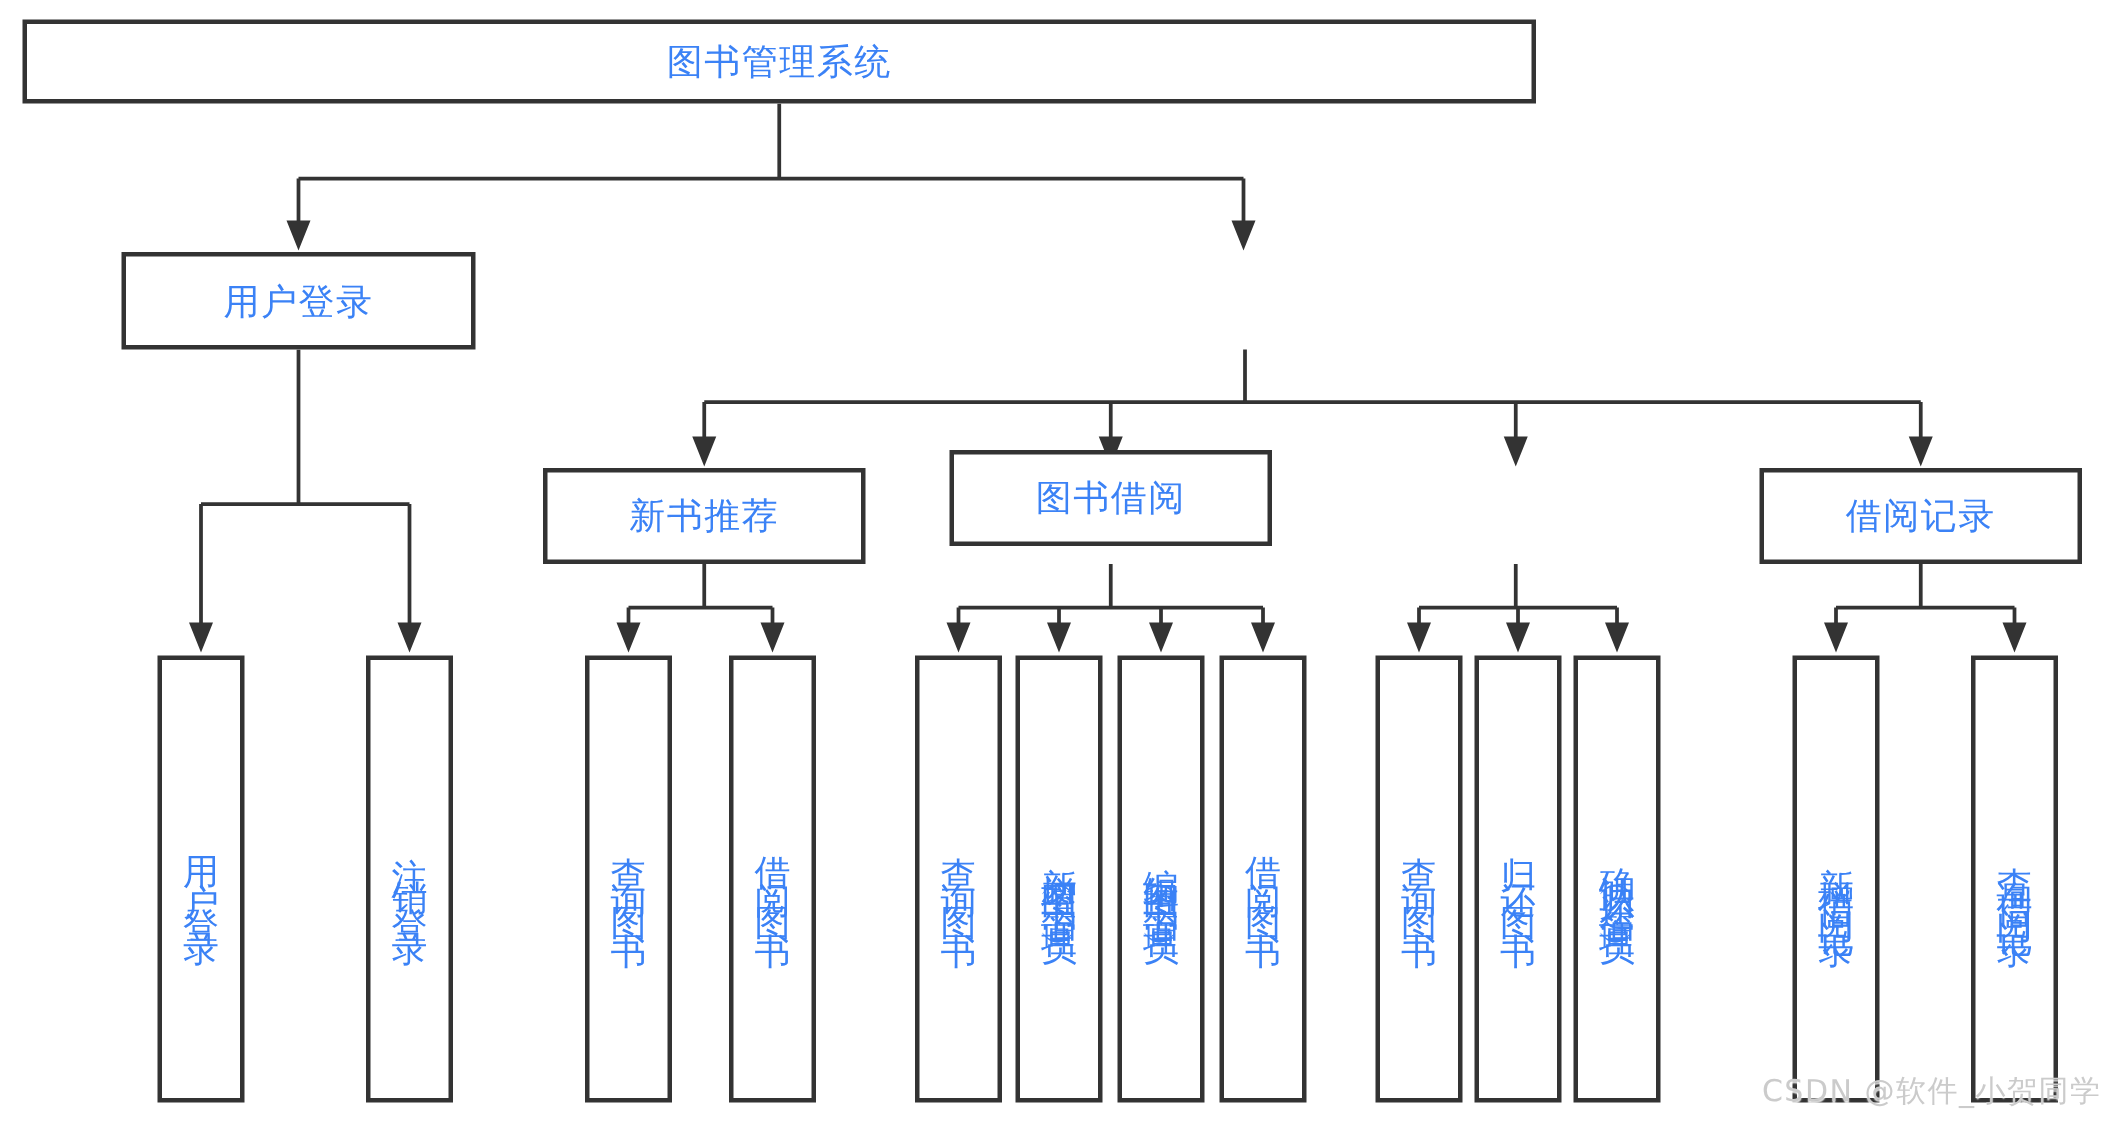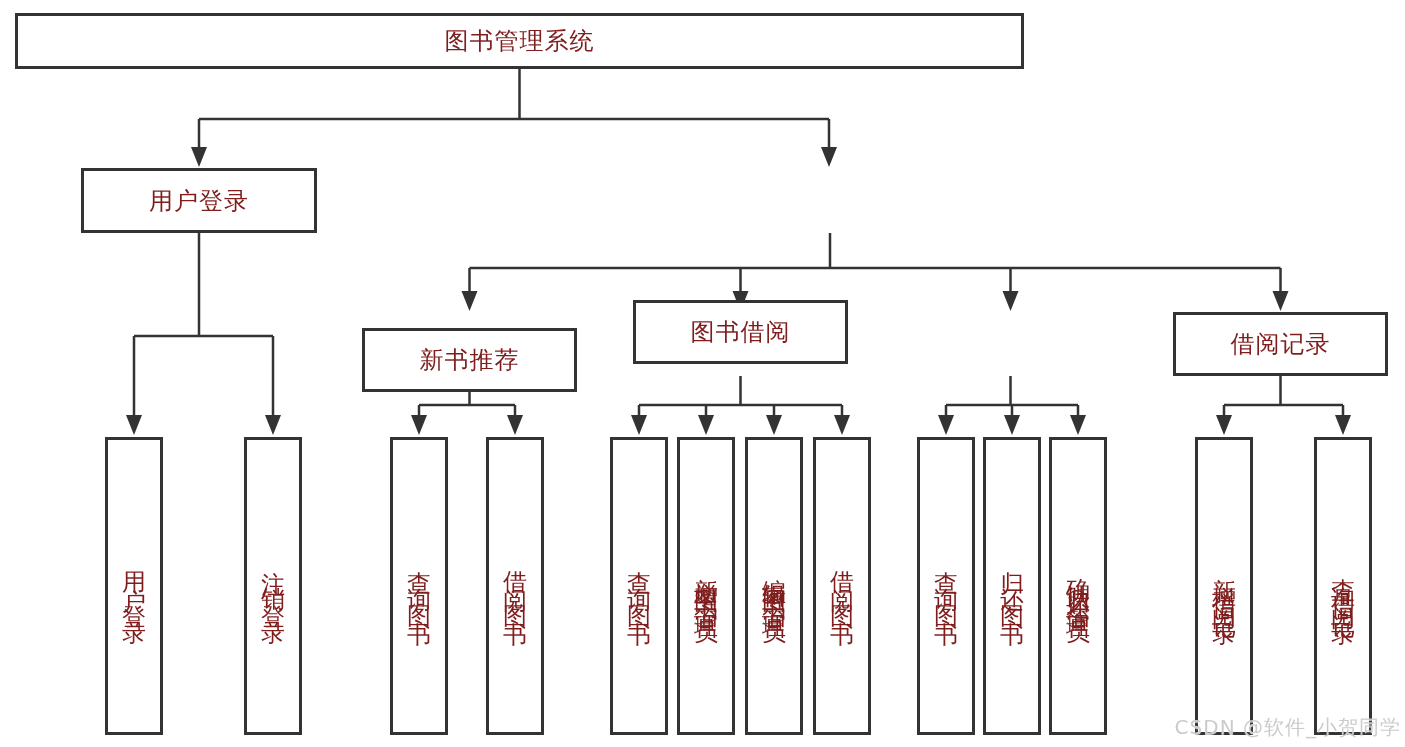--- a/index.html
+++ b/index.html
@@ -10,21 +10,21 @@
     font-family:"DejaVu Sans","Liberation Sans",sans-serif;
     overflow:hidden;
   }
   svg.wires{position:absolute;left:0;top:0;}
   .box{
     position:absolute;
     box-sizing:border-box;
     background:#ffffff;
     border:3px solid #333333;
     display:flex;align-items:center;justify-content:center;
-    color:#7f1d1d;
+    color:#3b82f6;
   }
   .box.h .lbl{
     font-size:24px;
     letter-spacing:1px;
     white-space:nowrap;
     line-height:1;
   }
   .box.v .lbl{
     writing-mode:vertical-rl;
     text-orientation:mixed;
@@ -111,21 +111,21 @@
   </svg>
 
   <div class="box h" style="left:15px;top:13px;width:1009px;height:56px">
     <span class="lbl">图书管理系统</span>
   </div>
 
   <div class="box h" style="left:81px;top:168px;width:236px;height:65px">
     <span class="lbl">用户登录</span>
   </div>
 
-  <div class="box h" style="left:362px;top:328px;width:215px;height:64px">
+  <div class="box h" style="left:362px;top:312px;width:215px;height:64px">
     <span class="lbl">新书推荐</span>
   </div>
   <div class="box h" style="left:633px;top:300px;width:215px;height:64px">
     <span class="lbl">图书借阅</span>
   </div>
   <div class="box h" style="left:1173px;top:312px;width:215px;height:64px">
     <span class="lbl">借阅记录</span>
   </div>
 
   <div class="box v" style="left:105px;top:437px;width:58px;height:298px">

